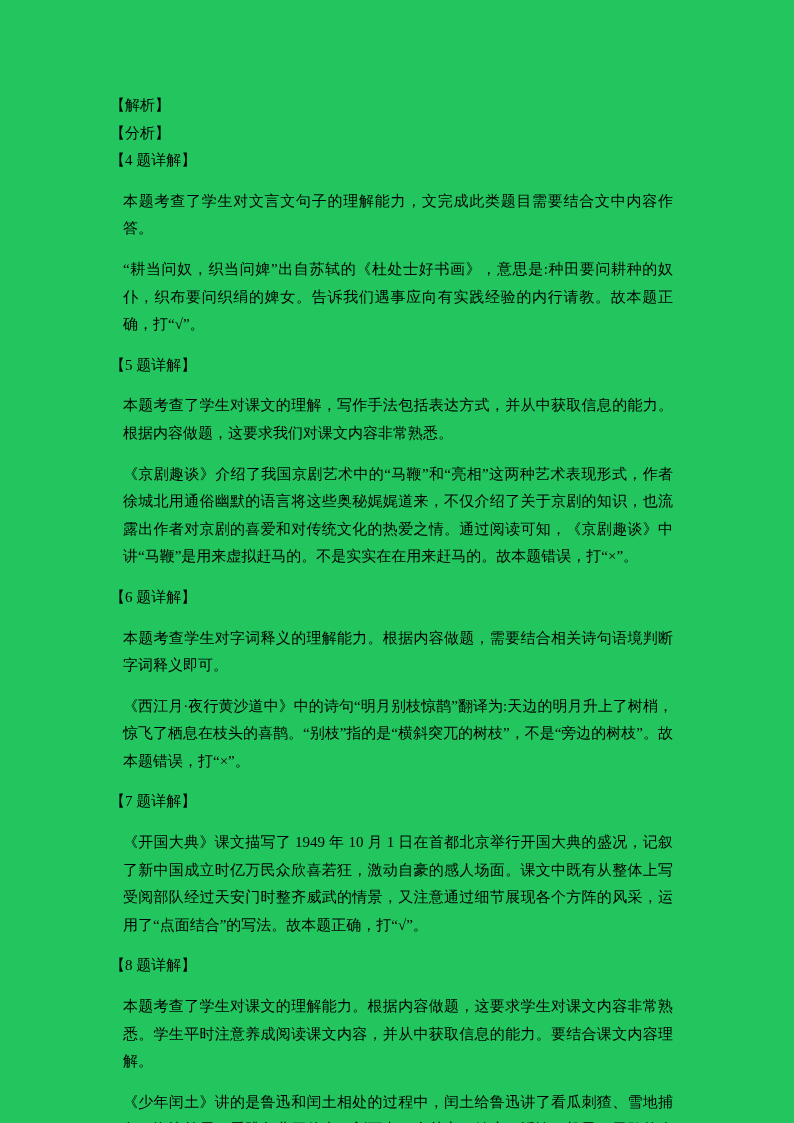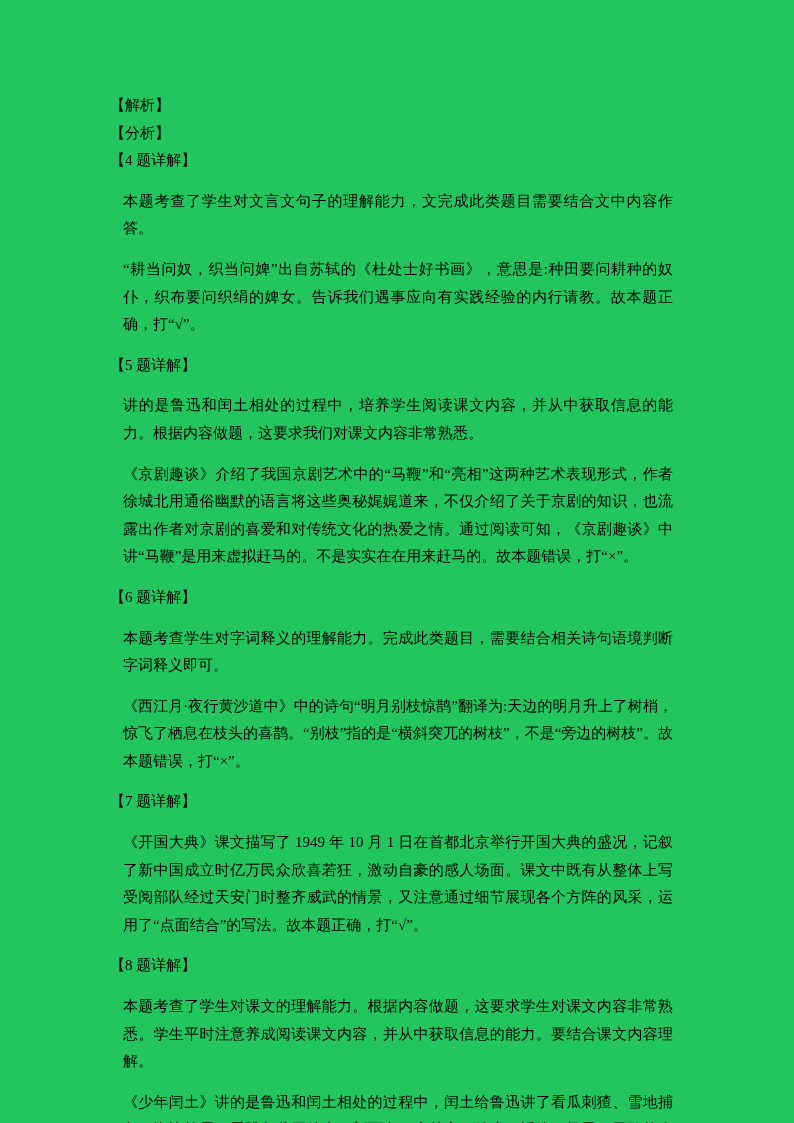--- a/index.html
+++ b/index.html
@@ -57,27 +57,27 @@
     </section>
 
     <section class="section">
       <div class="section-heading">【4 题详解】</div>
       <p class="para">本题考查了学生对文言文句子的理解能力，文完成此类题目需要结合文中内容作答。</p>
       <p class="para">“耕当问奴，织当问婢”出自苏轼的《杜处士好书画》，意思是:种田要问耕种的奴仆，织布要问织绢的婢女。告诉我们遇事应向有实践经验的内行请教。故本题正确，打“√”。</p>
     </section>
 
     <section class="section">
       <div class="section-heading">【5 题详解】</div>
-      <p class="para">讲的是鲁迅和闰土相处的过程中，培养学生阅读课文内容，并从中获取信息的能力。根据内容做题，这要求我们对课文内容非常熟悉。</p>
+      <p class="para">本题考查了学生对课文的理解，写作手法包括表达方式，并从中获取信息的能力。根据内容做题，这要求我们对课文内容非常熟悉。</p>
       <p class="para">《京剧趣谈》介绍了我国京剧艺术中的“马鞭”和“亮相”这两种艺术表现形式，作者徐城北用通俗幽默的语言将这些奥秘娓娓道来，不仅介绍了关于京剧的知识，也流露出作者对京剧的喜爱和对传统文化的热爱之情。通过阅读可知，《京剧趣谈》中讲“马鞭”是用来虚拟赶马的。不是实实在在用来赶马的。故本题错误，打“×”。</p>
     </section>
 
     <section class="section">
       <div class="section-heading">【6 题详解】</div>
-      <p class="para">本题考查学生对字词释义的理解能力。完成此类题目，需要结合相关诗句语境判断字词释义即可。</p>
+      <p class="para">本题考查学生对字词释义的理解能力。根据内容做题，需要结合相关诗句语境判断字词释义即可。</p>
       <p class="para">《西江月·夜行黄沙道中》中的诗句“明月别枝惊鹊”翻译为:天边的明月升上了树梢，惊飞了栖息在枝头的喜鹊。“别枝”指的是“横斜突兀的树枝”，不是“旁边的树枝”。故本题错误，打“×”。</p>
     </section>
 
     <section class="section">
       <div class="section-heading">【7 题详解】</div>
       <p class="para">《开国大典》课文描写了 1949 年 10 月 1 日在首都北京举行开国大典的盛况，记叙了新中国成立时亿万民众欣喜若狂，激动自豪的感人场面。课文中既有从整体上写受阅部队经过天安门时整齐威武的情景，又注意通过细节展现各个方阵的风采，运用了“点面结合”的写法。故本题正确，打“√”。</p>
     </section>
 
     <section class="section">
       <div class="section-heading">【8 题详解】</div>

